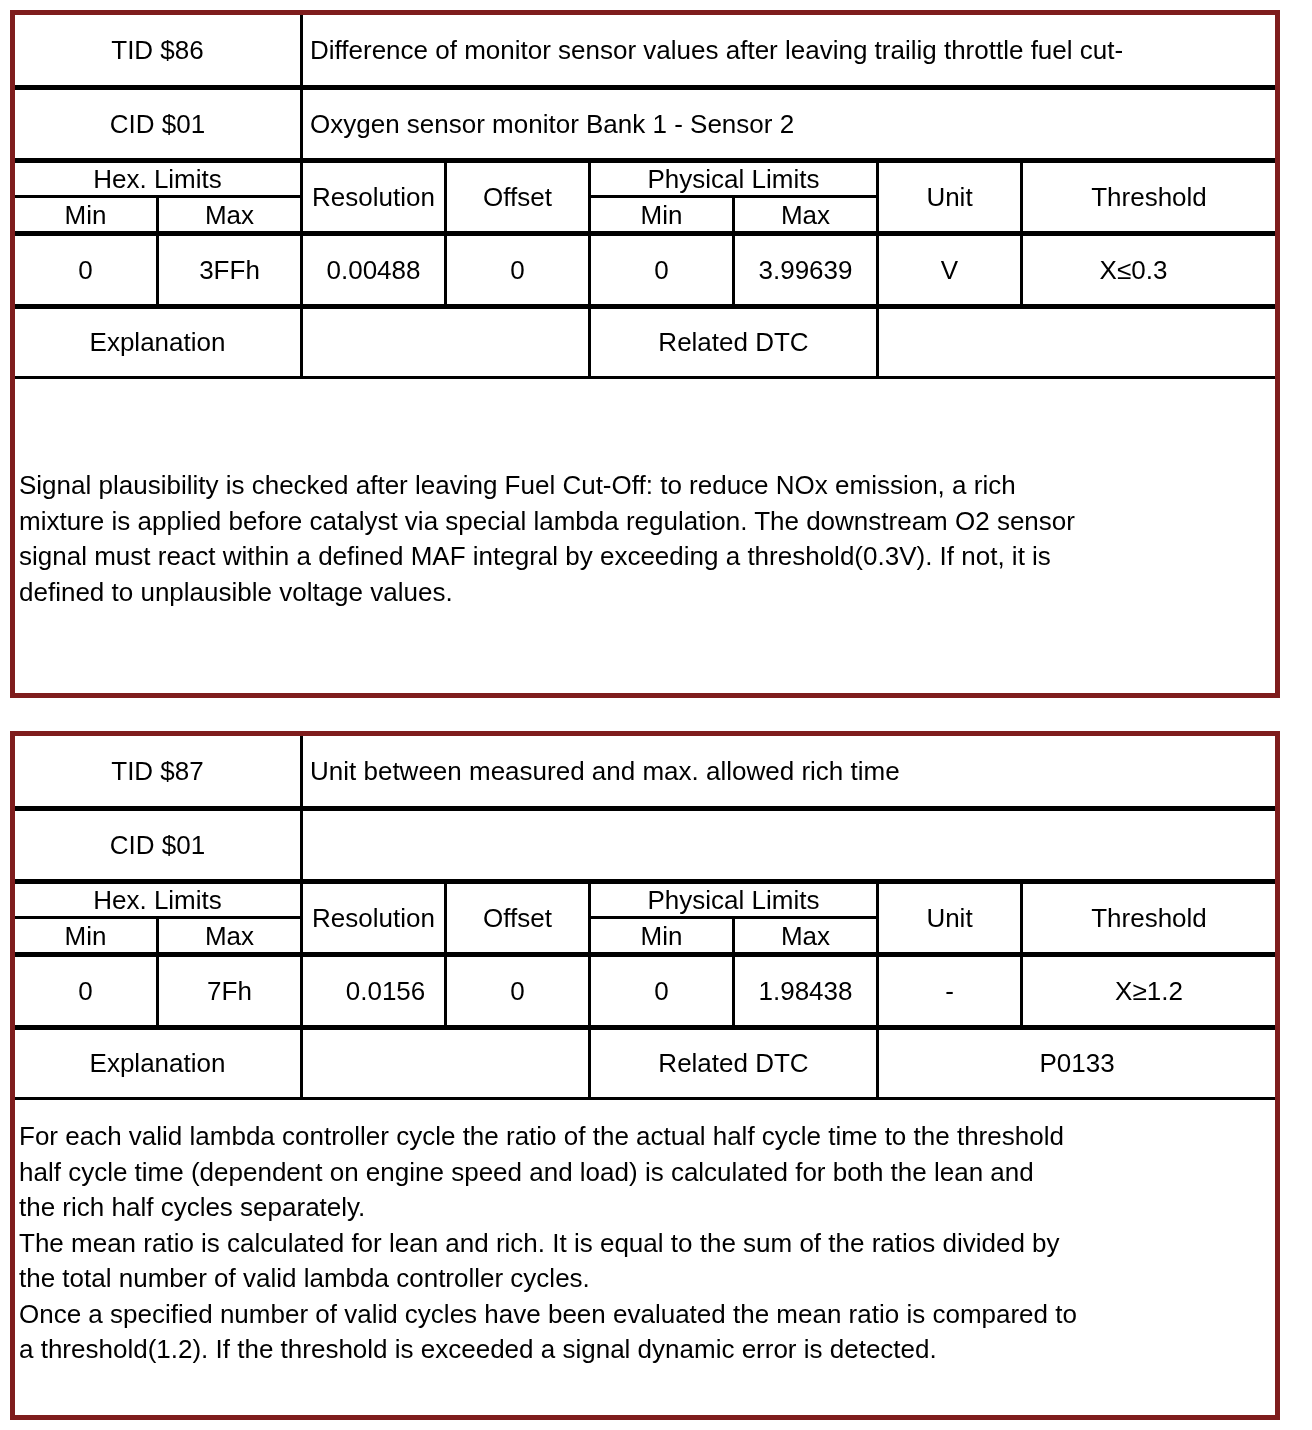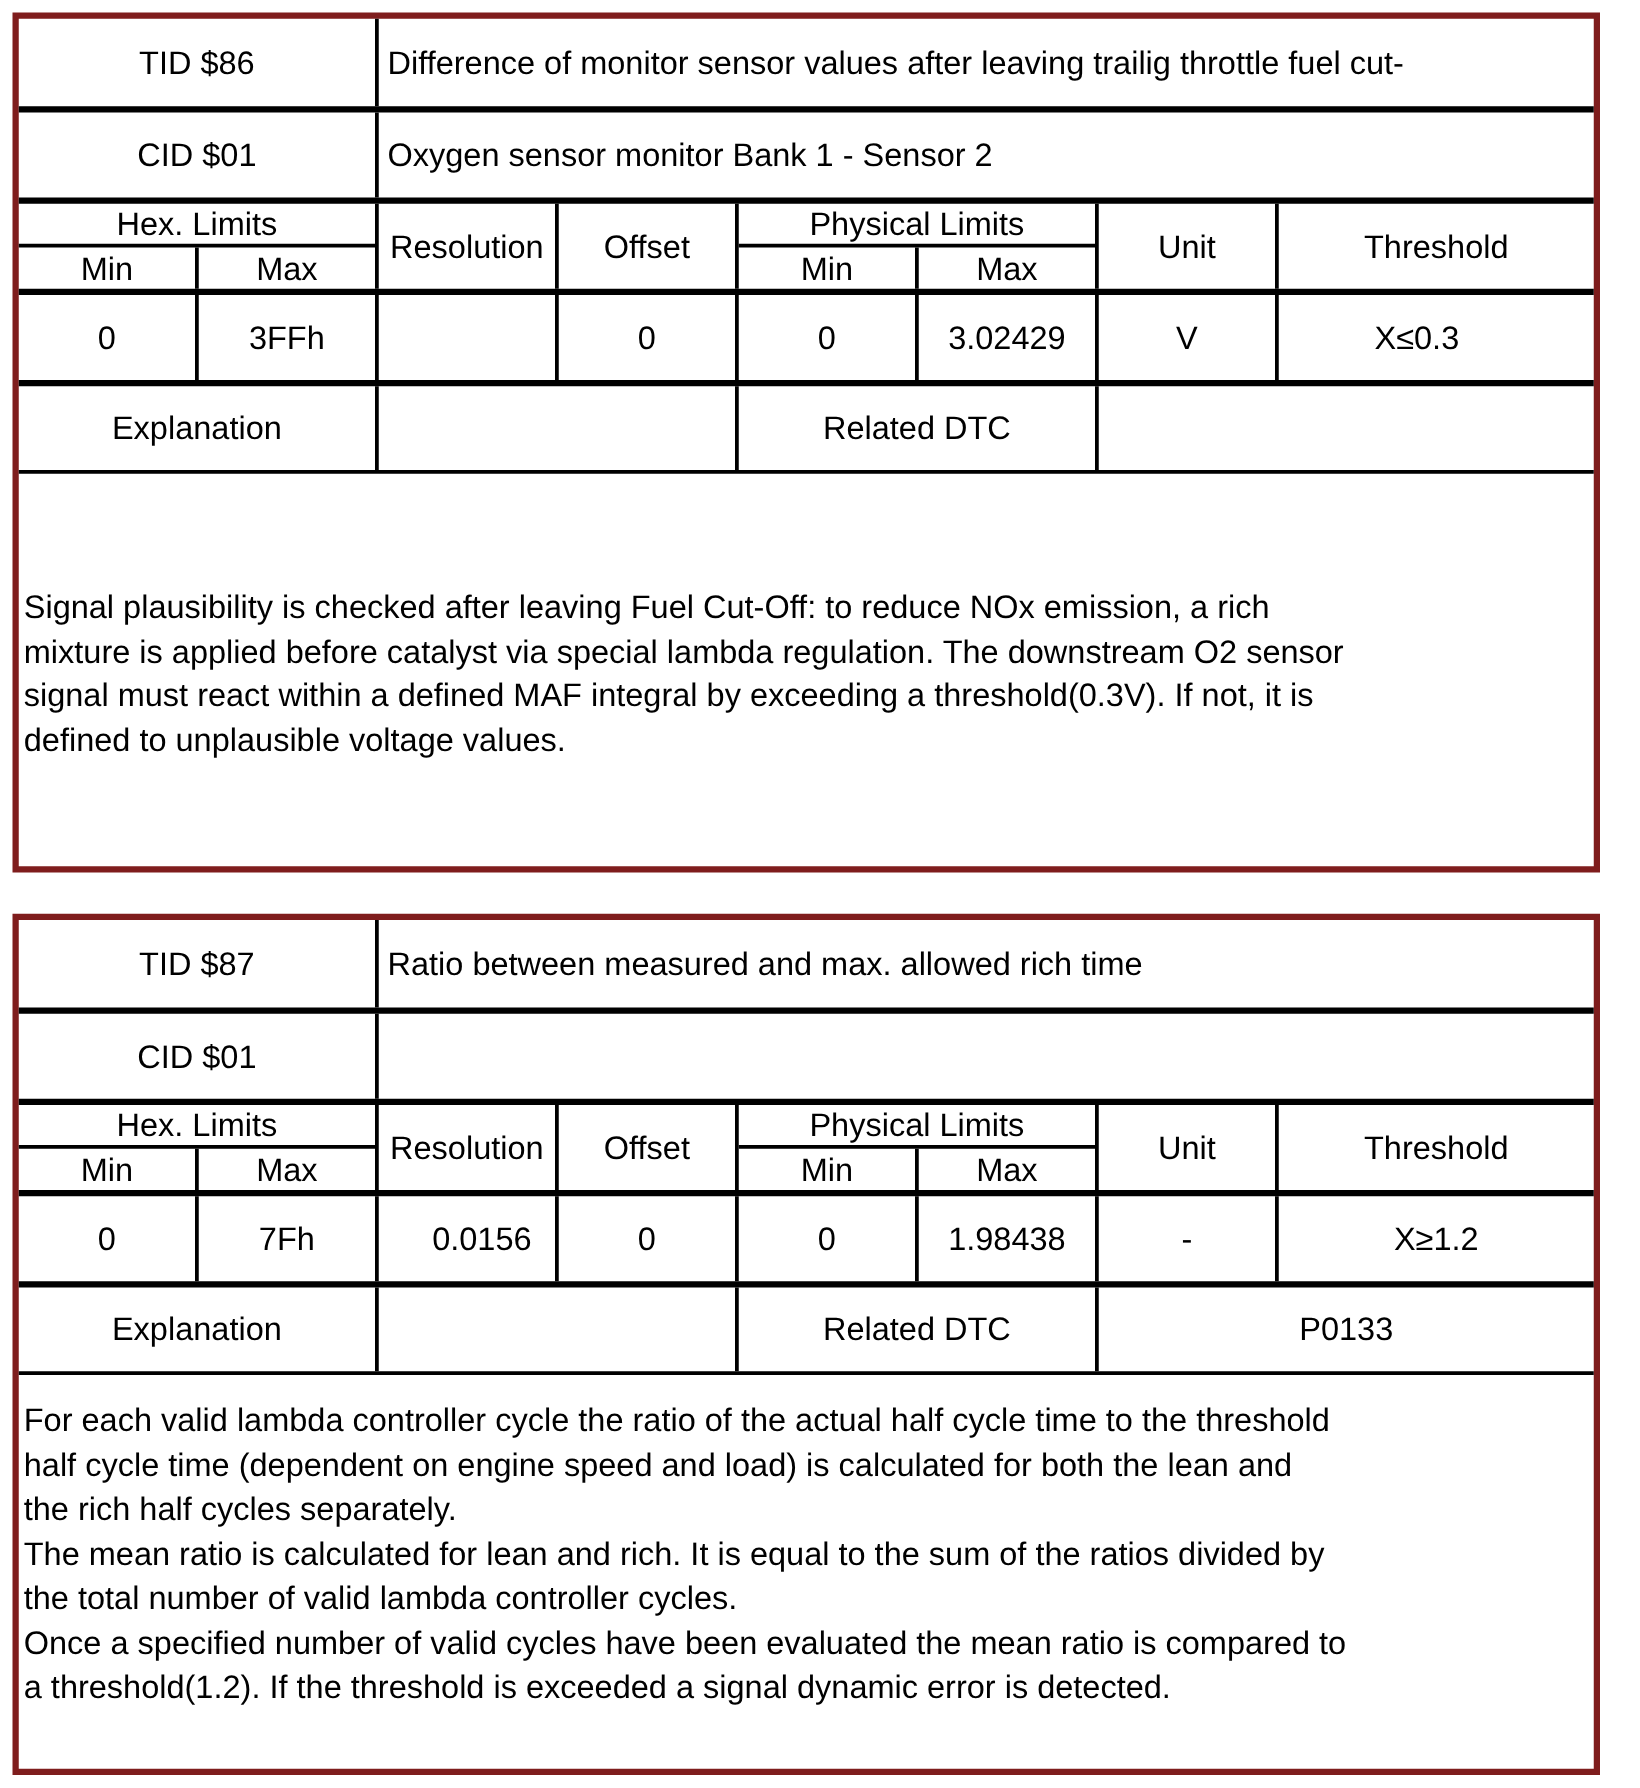--- a/index.html
+++ b/index.html
@@ -71,26 +71,27 @@
     <div class="vline" style="left:1005px;"></div>
     <div class="cell" style="left:1008px;right:0;">Threshold</div>
   </div>
   <div class="hline thick" style="top:216px;"></div>
 
   <div class="row" style="top:221px;height:68px;">
     <div class="cell" style="left:0;width:141px;">0</div>
     <div class="vline" style="left:141px;"></div>
     <div class="cell" style="left:144px;width:141px;">3FFh</div>
     <div class="vline" style="left:285px;"></div>
+    <div class="cell" style="left:288px;width:141px;">0.00488</div>
     <div class="vline" style="left:429px;"></div>
     <div class="cell" style="left:432px;width:141px;">0</div>
     <div class="vline" style="left:573px;"></div>
     <div class="cell" style="left:576px;width:141px;">0</div>
     <div class="vline" style="left:717px;"></div>
-    <div class="cell" style="left:720px;width:141px;">3.02429</div>
+    <div class="cell" style="left:720px;width:141px;">3.99639</div>
     <div class="vline" style="left:861px;"></div>
     <div class="cell" style="left:864px;width:141px;">V</div>
     <div class="vline" style="left:1005px;"></div>
     <div class="cell" style="left:977px;right:0;">X≤0.3</div>
   </div>
   <div class="hline thick" style="top:289px;"></div>
 
   <div class="row" style="top:294px;height:67px;">
     <div class="cell" style="left:0;width:285px;">Explanation</div>
     <div class="vline" style="left:285px;"></div>
@@ -104,21 +105,21 @@
   <div class="explain-text" style="top:453px;">Signal plausibility is checked after leaving Fuel Cut-Off: to reduce NOx emission, a rich
 mixture is applied before catalyst via special lambda regulation. The downstream O2 sensor
 signal must react within a defined MAF integral by exceeding a threshold(0.3V). If not, it is
 defined to unplausible voltage values.</div>
 </div>
 
 <div class="tbl t2">
   <div class="row" style="top:0;height:70px;">
     <div class="cell" style="left:0;width:285px;">TID $87</div>
     <div class="vline" style="left:285px;"></div>
-    <div class="cell left" style="left:288px;right:0;">Ratio between measured and max. allowed rich time</div>
+    <div class="cell left" style="left:288px;right:0;">Unit between measured and max. allowed rich time</div>
   </div>
   <div class="hline thick" style="top:70px;"></div>
   <div class="row" style="top:75px;height:68px;">
     <div class="cell" style="left:0;width:285px;">CID $01</div>
     <div class="vline" style="left:285px;"></div>
   </div>
   <div class="hline thick" style="top:143px;"></div>
   <div class="row" style="top:148px;height:68px;">
     <div class="sub" style="left:0;width:285px;top:0;height:32px;">Hex. Limits</div>
     <div class="hline thin" style="top:32px;left:0;right:auto;width:285px;"></div>

